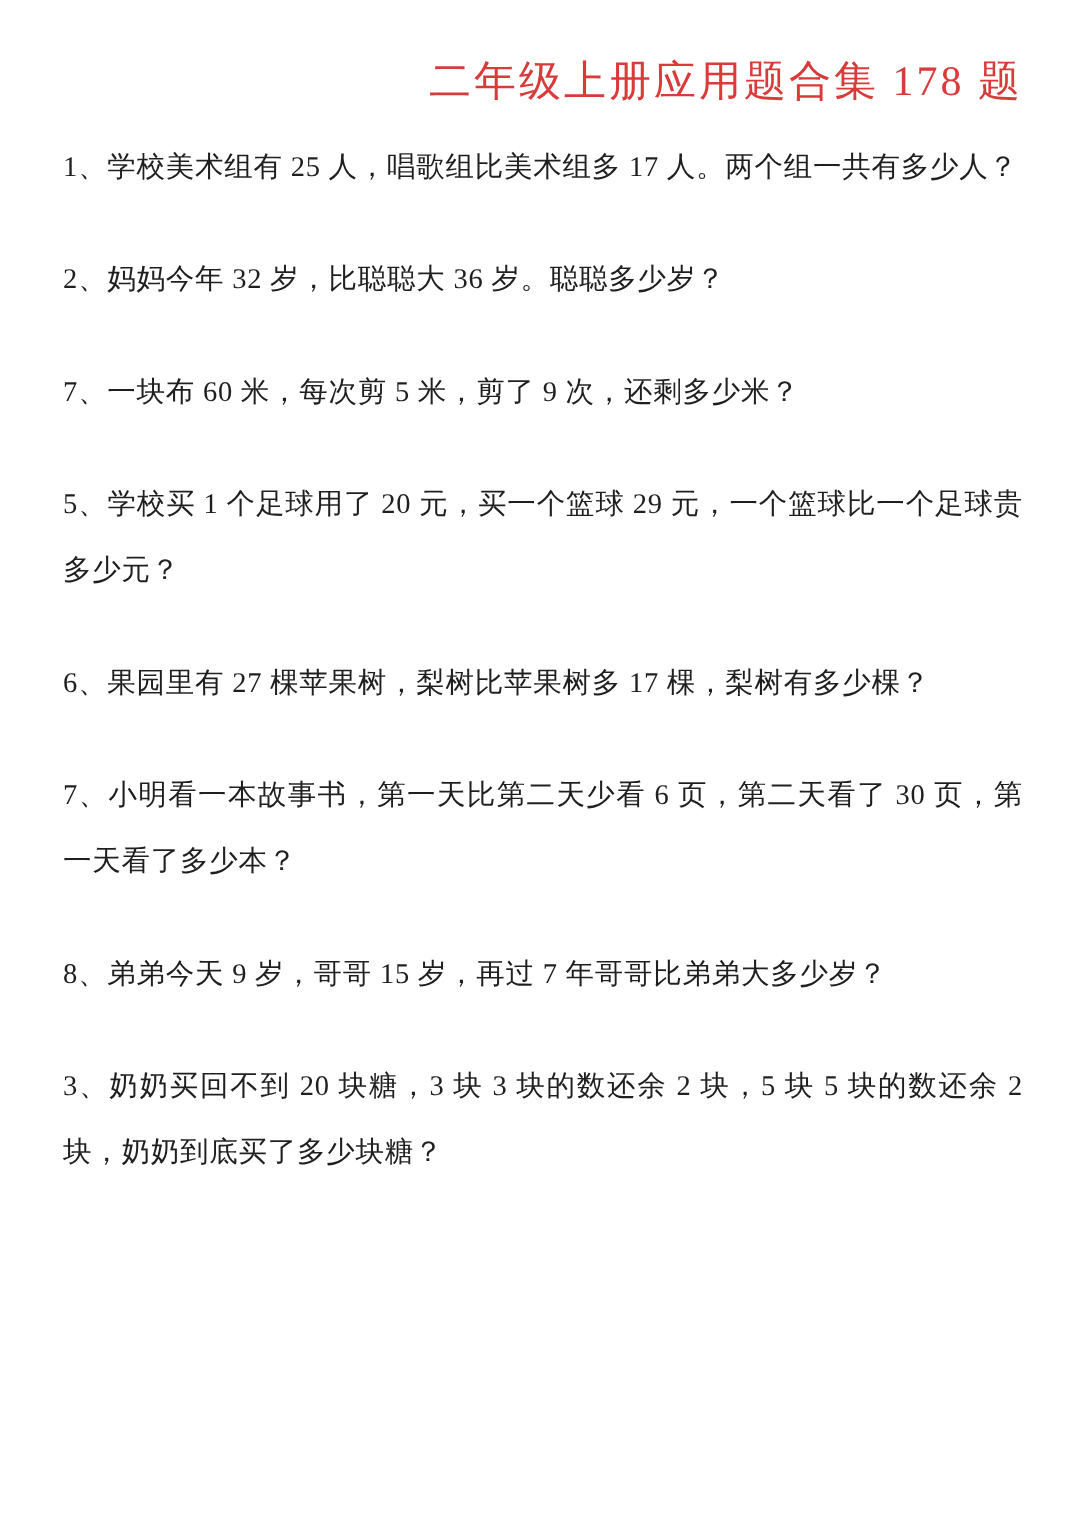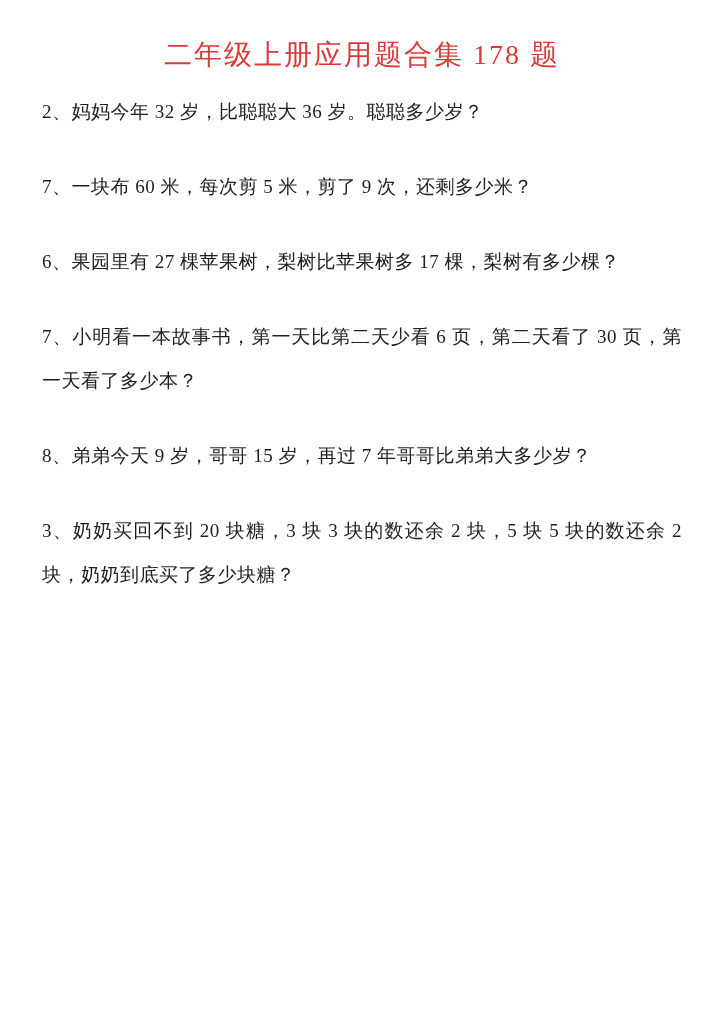--- a/index.html
+++ b/index.html
@@ -12,21 +12,21 @@
     width: 724px;
     height: 1024px;
     box-sizing: border-box;
     background: #ffffff;
     padding: 36px 42px 0 42px;
     overflow: hidden;
     font-family: "Liberation Serif", "DejaVu Serif", serif;
   }
   .title {
     margin: 0 0 16px 0;
-    text-align: center;
+    text-align: right;
     font-size: 28px;
     font-weight: 400;
     letter-spacing: 2px;
     line-height: 38px;
   }
   .problem-list {
     margin: 0;
   }
   .problem {
     margin: 0 0 31px 0;
@@ -35,20 +35,22 @@
     text-align: justify;
     letter-spacing: 0.5px;
   }
 </style>
 </head>
 <body>
 
 <div class="page" style="background: rgb(255, 255, 255); color: rgb(31, 31, 31);">
   <h1 class="title" style="color: rgb(217, 58, 58);">二年级上册应用题合集 178 题</h1>
   <div class="problem-list">
+    <p class="problem">1、学校美术组有 25 人，唱歌组比美术组多 17 人。两个组一共有多少人？</p>
     <p class="problem">2、妈妈今年 32 岁，比聪聪大 36 岁。聪聪多少岁？</p>
     <p class="problem">7、一块布 60 米，每次剪 5 米，剪了 9 次，还剩多少米？</p>
+    <p class="problem">5、学校买 1 个足球用了 20 元，买一个篮球 29 元，一个篮球比一个足球贵多少元？</p>
     <p class="problem">6、果园里有 27 棵苹果树，梨树比苹果树多 17 棵，梨树有多少棵？</p>
     <p class="problem">7、小明看一本故事书，第一天比第二天少看 6 页，第二天看了 30 页，第一天看了多少本？</p>
     <p class="problem">8、弟弟今天 9 岁，哥哥 15 岁，再过 7 年哥哥比弟弟大多少岁？</p>
     <p class="problem">3、奶奶买回不到 20 块糖，3 块 3 块的数还余 2 块，5 块 5 块的数还余 2 块，奶奶到底买了多少块糖？</p>
   </div>
 </div>
 
 </body></html>

